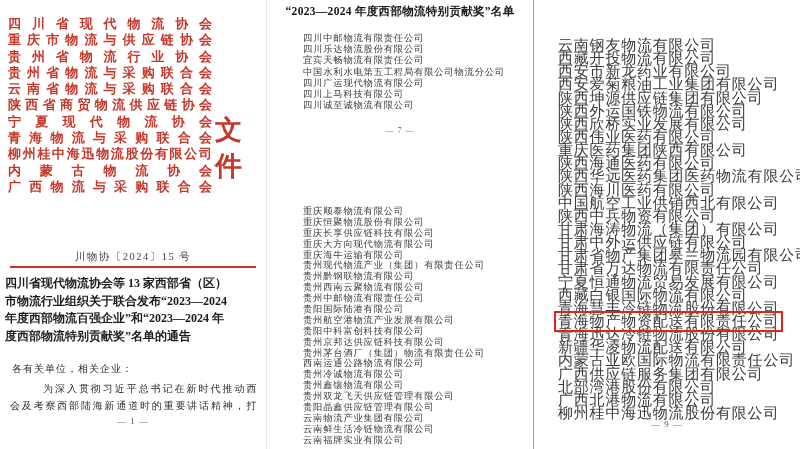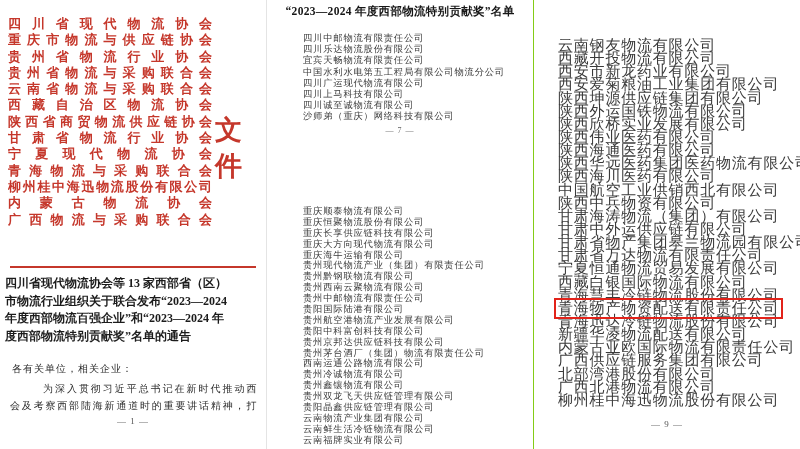--- a/index.html
+++ b/index.html
@@ -64,30 +64,29 @@
 <div class="screen">
 
   <div class="col col-left">
     <div class="assoc-list">
 
     <div class="assoc-line">四川省现代物流协会</div>
         <div class="assoc-line">重庆市物流与供应链协会</div>
         <div class="assoc-line">贵州省物流行业协会</div>
         <div class="assoc-line">贵州省物流与采购联合会</div>
         <div class="assoc-line">云南省物流与采购联合会</div>
-        <div class="assoc-line">西藏自治区物流协会</div>
         <div class="assoc-line">陕西省商贸物流供应链协会</div>
-        <div class="assoc-line">甘肃省物流行业协会</div>
         <div class="assoc-line">宁夏现代物流协会</div>
         <div class="assoc-line">青海物流与采购联合会</div>
         <div class="assoc-line">柳州桂中海迅物流股份有限公司</div>
         <div class="assoc-line">内蒙古物流协会</div>
         <div class="assoc-line">广西物流与采购联合会</div>
       </div>
     <div class="wenjian">文件</div>
+    <div class="doc-number">川物协〔2024〕15 号</div>
     <div class="red-rule"></div>
     <div class="doc-title">
       <div>四川省现代物流协会等 13 家西部省（区）</div>
       <div>市物流行业组织关于联合发布“2023—2024</div>
       <div>年度西部物流百强企业”和“2023—2024 年</div>
       <div>度西部物流特别贡献奖”名单的通告</div>
     </div>
     <div class="salutation">各有关单位，相关企业：</div>
     <div class="body-line l1">为深入贯彻习近平总书记在新时代推动西部大开发座谈</div>
     <div class="body-line l2">会及考察西部陆海新通道时的重要讲话精神，打造西部地区</div>
@@ -98,21 +97,20 @@
     <div class="mid-title">“2023—2024 年度西部物流特别贡献奖”名单</div>
     <div class="name-list mid-list-1">
 
     <div class="list-item">四川中邮物流有限责任公司</div>
         <div class="list-item">四川乐达物流股份有限公司</div>
         <div class="list-item">宜宾天畅物流有限责任公司</div>
         <div class="list-item">中国水利水电第五工程局有限公司物流分公司</div>
         <div class="list-item">四川广运现代物流有限公司</div>
         <div class="list-item">四川上马科技有限公司</div>
         <div class="list-item">四川诚至诚物流有限公司</div>
-        <div class="list-item">沙师弟（重庆）网络科技有限公司</div>
       </div>
     <div class="page-num mid">— 7 —</div>
     <div class="name-list mid-list-2">
 
     <div class="list-item">重庆顺泰物流有限公司</div>
         <div class="list-item">重庆恒聚物流股份有限公司</div>
         <div class="list-item">重庆长享供应链科技有限公司</div>
         <div class="list-item">重庆大方向现代物流有限公司</div>
         <div class="list-item">重庆海牛运输有限公司</div>
         <div class="list-item">贵州现代物流产业（集团）有限责任公司</div>
@@ -139,20 +137,21 @@
     <div class="name-list right-list">
 
     <div class="list-item">云南钢友物流有限公司</div>
         <div class="list-item">西藏开投物流有限公司</div>
         <div class="list-item">西安市新龙药业有限公司</div>
         <div class="list-item">西安爱菊粮油工业集团有限公司</div>
         <div class="list-item">陕西坤源供应链集团有限公司</div>
         <div class="list-item">陕西外运国铁物流有限公司</div>
         <div class="list-item">陕西欣桥实业发展有限公司</div>
         <div class="list-item">陕西伟业医药有限公司</div>
+        <div class="list-item">重庆医药集团陕西有限公司</div>
         <div class="list-item">陕西海通医药有限公司</div>
         <div class="list-item">陕西华远医药集团医药物流有限公司</div>
         <div class="list-item">陕西海川医药有限公司</div>
         <div class="list-item">中国航空工业供销西北有限公司</div>
         <div class="list-item">陕西中兵物资有限公司</div>
         <div class="list-item">甘肃海涛物流（集团）有限公司</div>
         <div class="list-item">甘肃中外运供应链有限公司</div>
         <div class="list-item">甘肃省物产集团皋兰物流园有限公司</div>
         <div class="list-item">甘肃省万达物流有限责任公司</div>
         <div class="list-item">宁夏恒通物流贸易发展有限公司</div>

